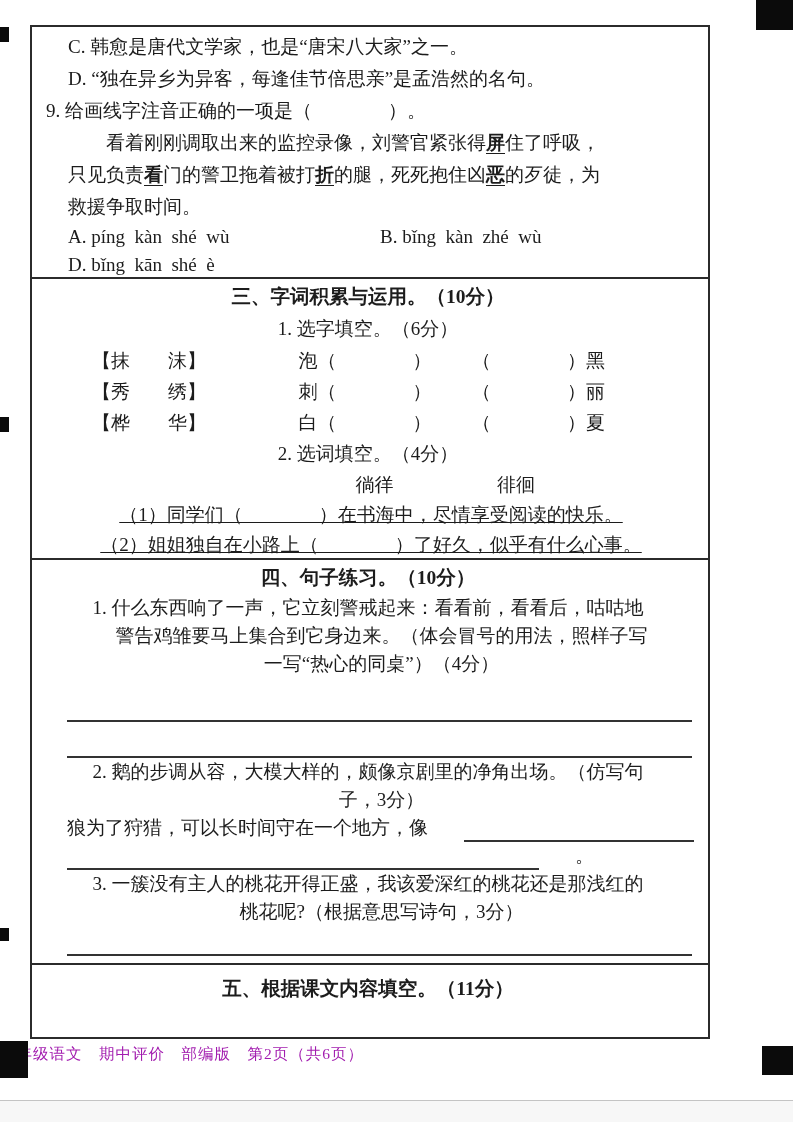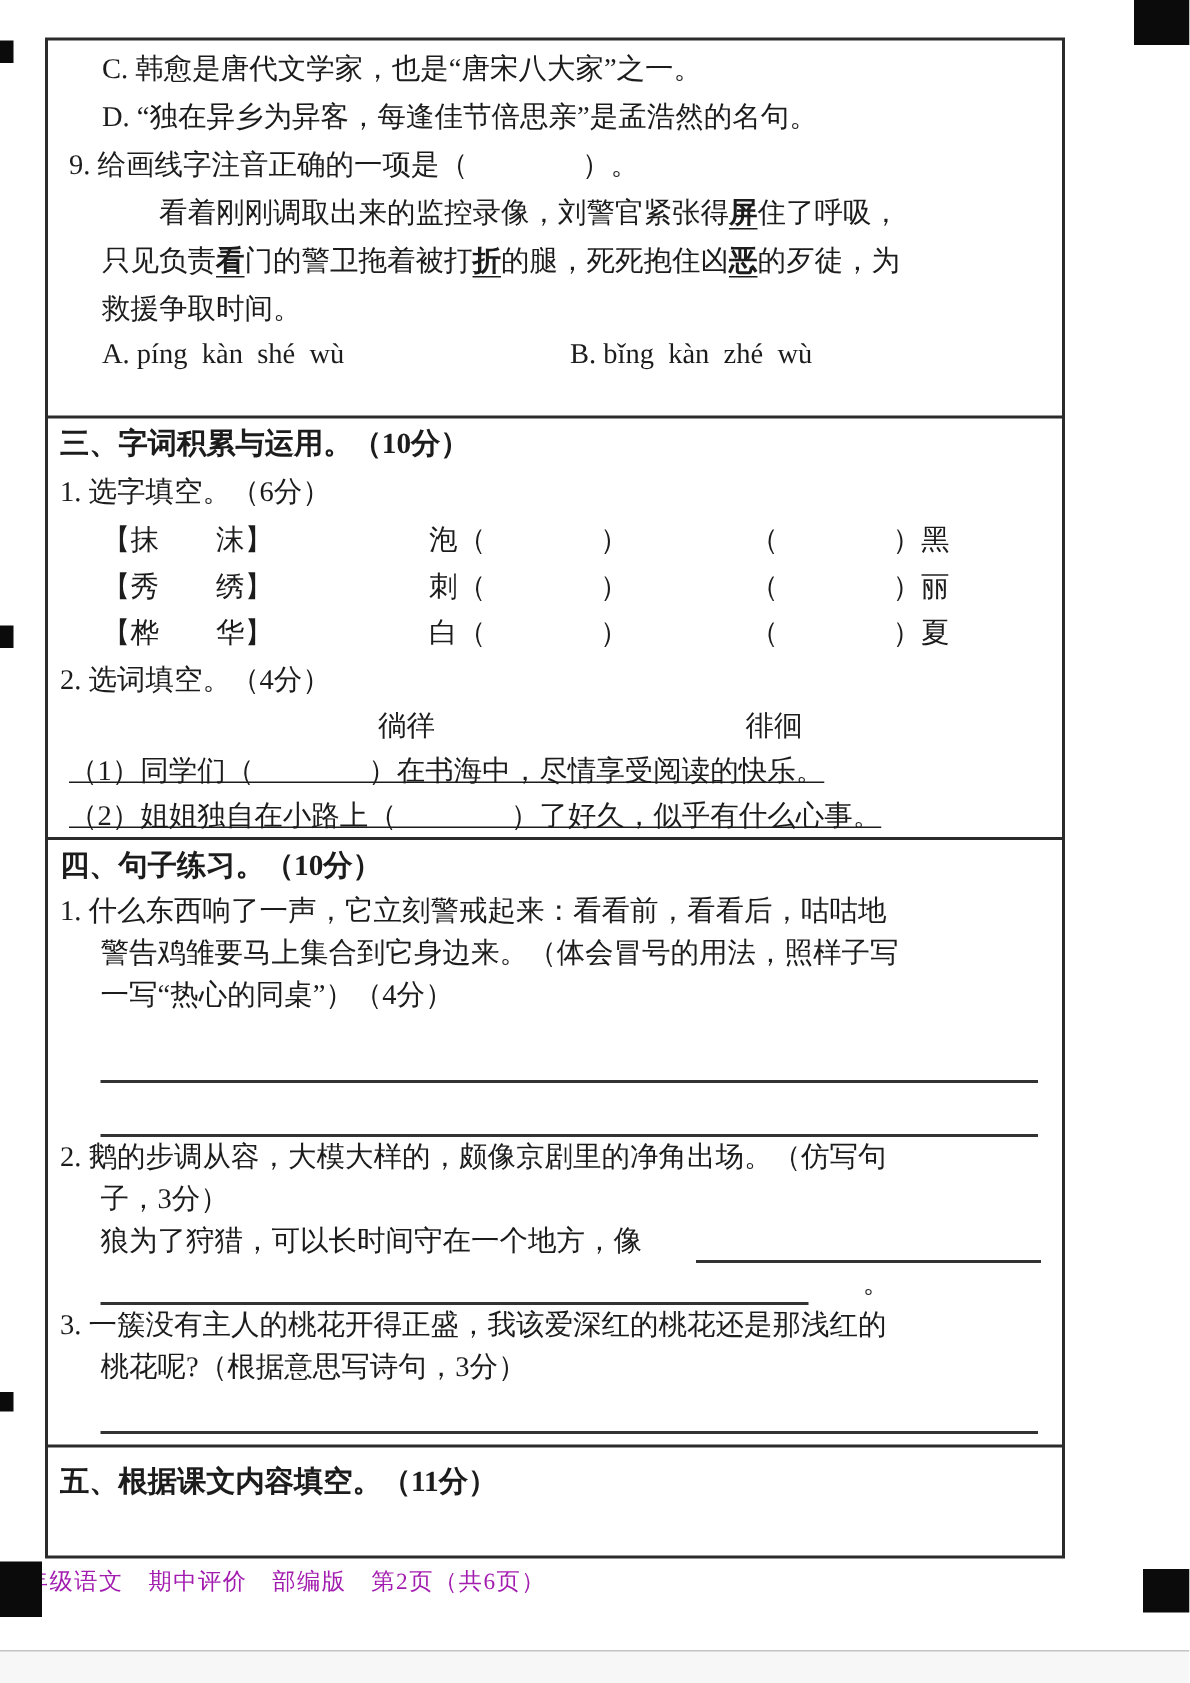--- a/index.html
+++ b/index.html
@@ -6,34 +6,34 @@
   body{
     width:793px;height:1122px;position:relative;background:#ffffff;
     font-family:"Liberation Serif","DejaVu Serif",serif;color:#1c1c1c;
     overflow:hidden;
   }
   .content-box{
     position:absolute;left:30px;top:25px;width:680px;height:1014px;
     border:2px solid #2b2b2b;box-sizing:border-box;background:#fff;
   }
   .sec{box-sizing:border-box;overflow:hidden;padding:4px 12px 0 8px;}
-  .sec + .sec{border-top:2px solid #2b2b2b;}
+  .sec + .sec{border-top:2px solid #2b2b2b;text-align:center;}
   .sec-prev{height:250px;}
   .sec-3{height:281px;padding-top:2px;}
   .sec-4{height:405px;padding-top:2px;}
   .sec-5{height:72px;padding-top:8px;}
   .ln{font-size:19px;line-height:32px;white-space:pre-wrap;}
   .heading{font-weight:bold;font-size:19.5px;}
   .indent1{margin-left:28px;}
   .qml{margin-left:6px;}
   .pfirst{text-indent:2em;}
   .uc{text-decoration:underline;text-underline-offset:4px;font-weight:600;}
   .pyrow{display:flex;line-height:28px;}
   .pyA{display:inline-block;width:312px;}
-  .fillrow{display:flex;margin-left:28px;line-height:31px;}
+  .fillrow{display:flex;line-height:31px;}
   .c1{display:inline-block;width:218px;}
   .c2{display:inline-block;width:214px;}
   .wordrow{display:flex;line-height:30px;}
   .w1{display:inline-block;margin-left:212px;width:245px;}
   .sline{line-height:30px;text-decoration:underline;}
   .hang{margin-left:27px;}
   .s4{line-height:28px;}
   .blankline{
     margin-left:27px;margin-right:4px;border-bottom:2px solid #333;
   }
@@ -65,21 +65,21 @@
 <div class="content-box">
 
   <div class="sec sec-prev">
     <div class="ln indent1">C. 韩愈是唐代文学家，也是“唐宋八大家”之一。</div>
     <div class="ln indent1">D. “独在异乡为异客，每逢佳节倍思亲”是孟浩然的名句。</div>
     <div class="ln qml">9. 给画线字注音正确的一项是（　　　　）。</div>
     <div class="ln indent1 pfirst"><span>看着刚刚调取出来的监控录像，刘警官紧张得</span><span class="uc">屏</span><span>住了呼吸，</span></div>
     <div class="ln indent1"><span>只见负责</span><span class="uc">看</span><span>门的警卫拖着被打</span><span class="uc">折</span><span>的腿，死死抱住凶</span><span class="uc">恶</span><span>的歹徒，为</span></div>
     <div class="ln indent1">救援争取时间。</div>
     <div class="ln indent1 pyrow"><span class="pyA">A. píng  kàn  shé  wù</span><span>B. bǐng  kàn  zhé  wù</span></div>
-    <div class="ln indent1 pyrow"></div>
+    <div class="ln indent1 pyrow"><span>D. bǐng  kān  shé  è</span></div>
   </div>
 
   <div class="sec sec-3">
     <div class="ln heading">三、字词积累与运用。（10分）</div>
     <div class="ln">1. 选字填空。（6分）</div>
     <div class="ln fillrow"><span class="c1">【抹　　沫】</span><span class="c2">泡（　　　　）</span><span>（　　　　）黑</span></div>
     <div class="ln fillrow"><span class="c1">【秀　　绣】</span><span class="c2">刺（　　　　）</span><span>（　　　　）丽</span></div>
     <div class="ln fillrow"><span class="c1">【桦　　华】</span><span class="c2">白（　　　　）</span><span>（　　　　）夏</span></div>
     <div class="ln">2. 选词填空。（4分）</div>
     <div class="ln wordrow"><span class="w1">徜徉</span><span>徘徊</span></div>

